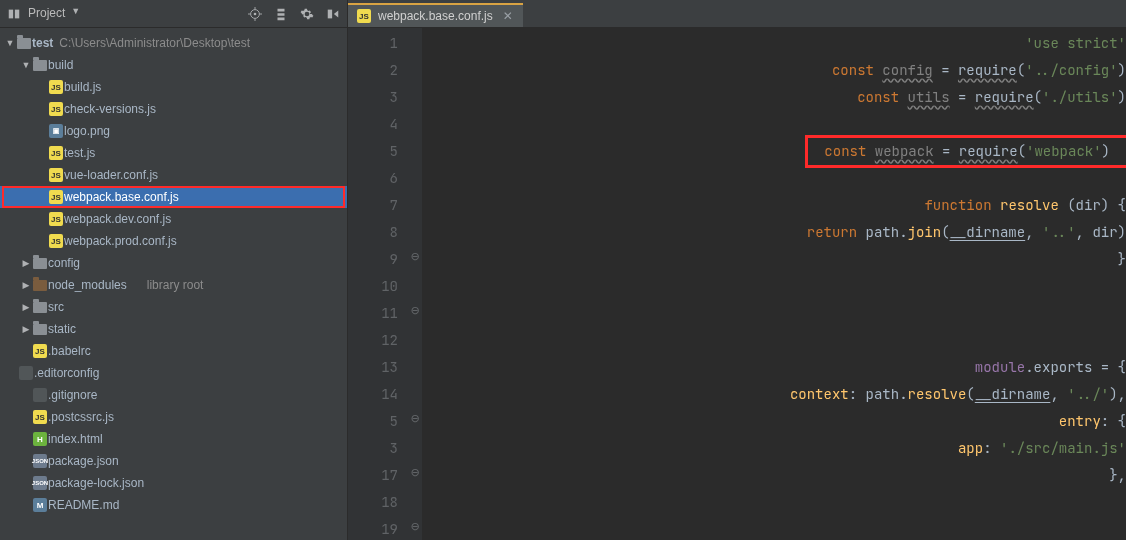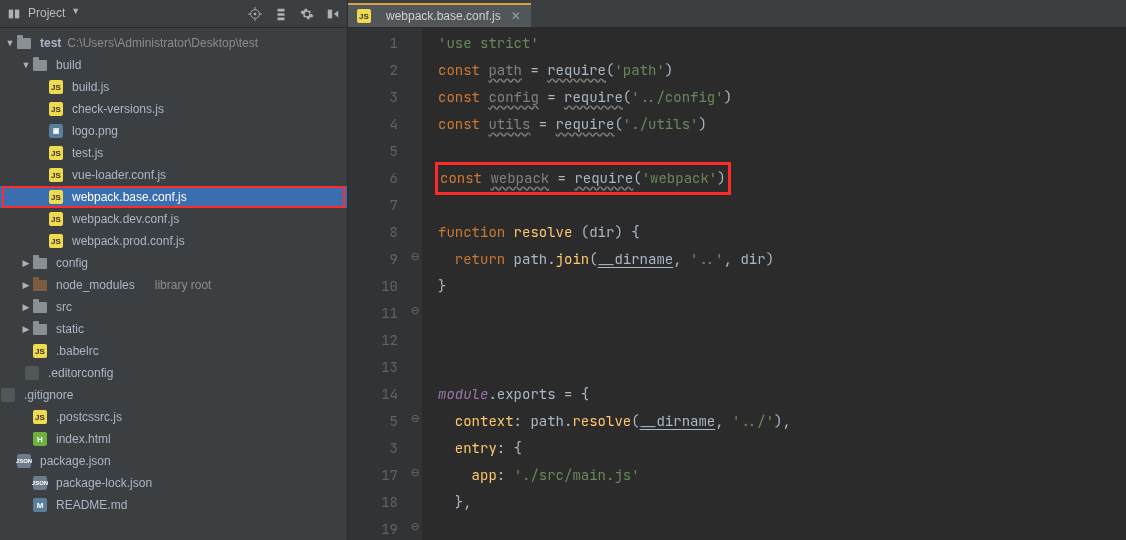--- a/index.html
+++ b/index.html
@@ -38,21 +38,21 @@
   }
   .tree-row.selected { background:#3b6eaf; color:#fff; }
   .boxed { position:relative; }
   .boxed::after {
     content:""; position:absolute; left:2px; right:2px; top:0; bottom:0;
     border:2px solid #ff2a2a; pointer-events:none;
   }
   .row-chevron {
     width:12px; text-align:center; font-size:9px; color:#afb1b3;
   }
-  .row-icon { width:16px; height:16px; margin-right:8px; display:flex; align-items:center; justify-content:center; }
+  .row-icon { width:16px; height:16px; margin-right:0; display:flex; align-items:center; justify-content:center; }
   .ficon { width:14px; height:14px; border-radius:2px; display:flex; align-items:center; justify-content:center; font-size:8px; font-weight:bold; }
   .ficon-js   { background:#f0db4f; color:#323330; }
   .ficon-html { background:#6cb33e; color:#fff; }
   .ficon-json { background:#6d7b8d; color:#fff; font-size:6px; }
   .ficon-txt  { background:#515658; color:#bbb; }
   .ficon-png  { background:#5b7e9a; color:#fff; font-size:7px; }
   .ficon-md   { background:#5b7e9a; color:#fff; }
   .ficon-folder, .ficon-folder-open {
     width:14px; height:11px; border-radius:1px; position:relative;
   }
@@ -83,30 +83,30 @@
   }
   .gutter {
     width:60px; text-align:right; color:#606366; background:#313335;
     padding:2px 10px 4px 0;
   }
   .fold-col {
     width:14px; background:#313335; color:#606366;
     display:flex; flex-direction:column;
   }
   .fold-col span { text-align:center; height:27px; }
-  .editor-body { flex:1; padding:2px 0 4px 16px; }
+  .editor-body { flex:1; padding:2px 0 4px 16px;text-align:right; }
   .code-line { height:27px; white-space:pre; }
   .code-box {
-    display:inline-block; padding:0 2px;
+    display:inline-block; padding:0 16px;
     outline:3px solid #ff2a2a; outline-offset:0px;
   }
   .tok-kw { color:#cc7832; }
   .tok-str { color:#6a8759; }
   .tok-fn { color:#ffc66d; }
-  .tok-this { color:#9876aa; font-style:italic; }
+  .tok-this { color:#9876aa; }
   .tok-plain { color:#a9b7c6; }
   .underline-wavy { text-decoration:underline wavy #808080; text-underline-offset:3px; }
   .underline { text-decoration:underline; text-underline-offset:3px; }
   .gray-uw { color:#808080; text-decoration:underline wavy #808080; text-underline-offset:3px; }
 </style>
 </head>
 <body>
 
 <div class="main">
 
@@ -256,45 +256,45 @@
     </div>
         </div>
 
       <div id="root-files">
           <div class="tree-row" style="padding-left:32px">
       <span class="row-icon">
               <span class="ficon ficon-js">JS</span>
             </span>
       <span>.babelrc</span>
     </div>
-          <div class="tree-row" style="padding-left:24px">
+          <div class="tree-row" style="padding-left:18px">
       <span class="row-icon">
               <span class="ficon ficon-txt"></span>
             </span>
       <span>.editorconfig</span>
     </div>
-          <div class="tree-row" style="">
+          <div class="tree-row" style="padding-left:32px">
       <span class="row-icon">
               <span class="ficon ficon-txt"></span>
             </span>
       <span>.gitignore</span>
     </div>
           <div class="tree-row" style="padding-left:32px">
       <span class="row-icon">
               <span class="ficon ficon-js">JS</span>
             </span>
       <span>.postcssrc.js</span>
     </div>
           <div class="tree-row" style="padding-left:32px">
       <span class="row-icon">
               <span class="ficon ficon-html">H</span>
             </span>
       <span>index.html</span>
     </div>
-          <div class="tree-row" style="padding-left:16px">
+          <div class="tree-row" style="padding-left:32px">
       <span class="row-icon">
               <span class="ficon ficon-json">JSON</span>
             </span>
       <span>package.json</span>
     </div>
           <div class="tree-row" style="padding-left:32px">
       <span class="row-icon">
               <span class="ficon ficon-json">JSON</span>
             </span>
       <span>package-lock.json</span>
@@ -358,21 +358,20 @@
           <span></span>
           <span></span>
           <span>⊖</span>
           <span></span>
           <span>⊖</span>
           <span></span>
           <span>⊖</span>
         </div>
       <div class="editor-body" id="code-body">
           <div class="code-line"><span class="tok-str">'use strict'</span></div>
-          <div class="code-line"><span class="tok-kw">const </span><span class="tok-plain gray-uw">path</span><span class="tok-plain"> = </span><span class="tok-plain underline-wavy">require</span><span class="tok-plain">(</span><span class="tok-str">'path'</span><span class="tok-plain">)</span></div>
           <div class="code-line"><span class="tok-kw">const </span><span class="tok-plain gray-uw">config</span><span class="tok-plain"> = </span><span class="tok-plain underline-wavy">require</span><span class="tok-plain">(</span><span class="tok-str">'../config'</span><span class="tok-plain">)</span></div>
           <div class="code-line"><span class="tok-kw">const </span><span class="tok-plain gray-uw">utils</span><span class="tok-plain"> = </span><span class="tok-plain underline-wavy">require</span><span class="tok-plain">(</span><span class="tok-str">'./utils'</span><span class="tok-plain">)</span></div>
           <div class="code-line"></div>
           <div class="code-line"><span class="code-box"><span class="tok-kw">const </span><span class="tok-plain gray-uw">webpack</span><span class="tok-plain"> = </span><span class="tok-plain underline-wavy">require</span><span class="tok-plain">(</span><span class="tok-str">'webpack'</span><span class="tok-plain">)</span></span></div>
           <div class="code-line"></div>
           <div class="code-line"><span class="tok-kw">function </span><span class="tok-fn">resolve </span><span class="tok-plain">(dir) {</span></div>
           <div class="code-line"><span class="tok-kw">  return </span><span class="tok-plain">path.</span><span class="tok-fn">join</span><span class="tok-plain">(</span><span class="tok-plain underline">__dirname</span><span class="tok-plain">, </span><span class="tok-str">'..'</span><span class="tok-plain">, dir)</span></div>
           <div class="code-line"><span class="tok-plain">}</span></div>
           <div class="code-line"></div>
           <div class="code-line"></div>

